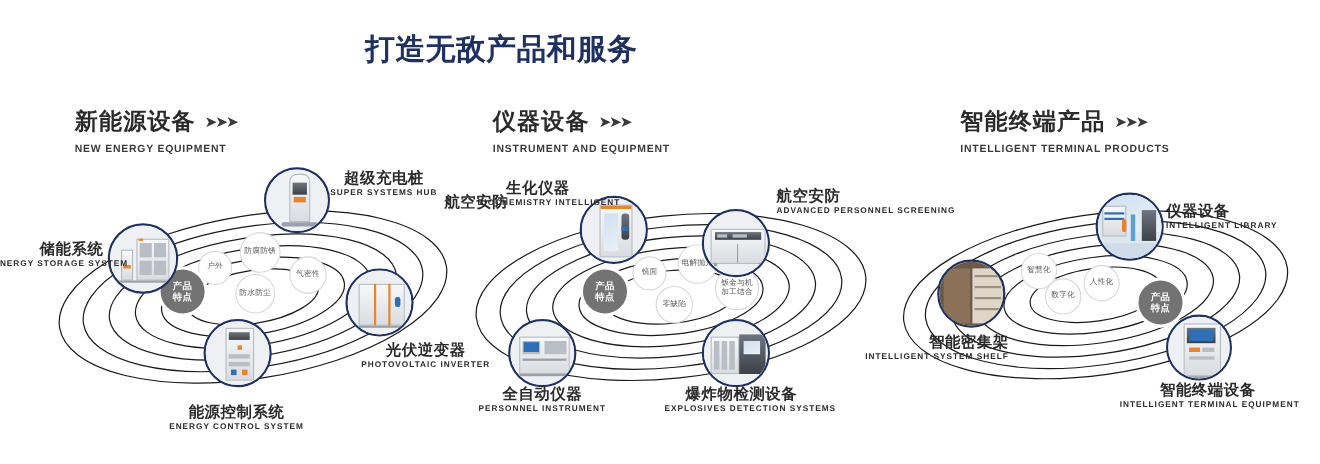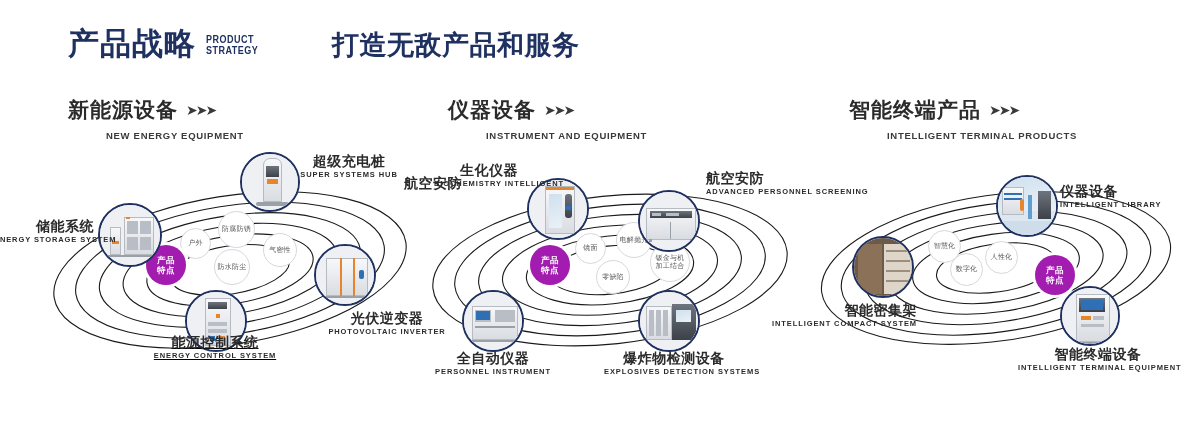--- a/index.html
+++ b/index.html
@@ -42,25 +42,25 @@
   .sec-head .row { display: flex; align-items: center; gap: 8px; }
   .sec-head .cn {
     font-size: 21px; font-weight: 700; color: #2b2b2b; letter-spacing: 1px;
   }
   .sec-head .arrows {
     font-size: 14px; color: #3a3a3a; letter-spacing: -2px;
     font-weight: 700; line-height: 1;
   }
   .sec-head .en {
     margin-top: 6px; font-size: 9.5px; font-weight: 600;
-    color: #3a3a3a; letter-spacing: .7px; margin-left: 38px;
+    color: #3a3a3a; letter-spacing: .7px;
   }
   #sec-head-1 { left: 68px; top: 96px; }
   #sec-head-2 { left: 448px; top: 96px; }
-  #sec-head-3 { left: 849px; top: 96px; }
+  #sec-head-3 { left: 873px; top: 96px; }
 
   
   .group { position: absolute; }
   .orbits { position: absolute; left: 0; top: 0; }
 
   
   .node {
     position: absolute;
     border-radius: 50%;
     border: 2px solid #1F3160;
@@ -85,21 +85,21 @@
   .bub {
     position: absolute; border-radius: 50%;
     border: 1px solid #d6d8dd; background: #ffffff;
     display: flex; align-items: center; justify-content: center;
     text-align: center;
     font-size: 7px; color: #5a5a5a; line-height: 1.15;
     letter-spacing: .2px; padding: 2px;
   }
   .core {
     position: absolute; border-radius: 50%;
-    background: #a21caf; color: #ffffff;
+    background: #737373; color: #ffffff;
     display: flex; align-items: center; justify-content: center;
     text-align: center; font-size: 8.5px; font-weight: 700;
     line-height: 1.2; letter-spacing: .4px;
     box-shadow: 0 0 0 3px #ffffff;
   }
 
   
   .ph { position: absolute; inset: 0; background: #eef0f3; }
   .bar { position: absolute; background: #9aa0a8; }
   .cab { position: absolute; background: linear-gradient(180deg,#f7f8fa,#d9dce1); border:1px solid #b6bbc2; }
@@ -107,27 +107,20 @@
   .dkc { position: absolute; background: linear-gradient(180deg,#6e747d,#3c4149); }
   .glass { position: absolute; background: linear-gradient(160deg,#cfe0ee,#eaf1f7); }
   .accent { position: absolute; background: #e8852a; }
   .blue { position: absolute; background: #2f6fb5; }
 </style>
 </head>
 <body>
 
 <div id="page">
 
-  <div class="hdr-main">
-    <span class="hdr-cn">产品战略</span>
-    <span class="hdr-en">
-      <span>PRODUCT</span><br>
-      <span>STRATEGY</span>
-    </span>
-  </div>
   <div class="hdr-slogan">打造无敌产品和服务</div>
 
   <div class="sec-head" id="sec-head-1">
     <div class="row">
       <span class="cn">新能源设备</span>
       <span class="arrows">➤➤➤</span>
     </div>
     <div class="en">NEW ENERGY EQUIPMENT</div>
   </div>
 
@@ -221,21 +214,21 @@
       <div class="ph">
         <div class="cab" style="left:18px; top:6px; width:26px; height:48px;"></div>
         <div class="dkc" style="left:21px; top:10px; width:19px; height:7px;"></div>
         <div class="accent" style="left:29px; top:22px; width:4px; height:4px;"></div>
         <div class="pnl" style="left:21px; top:30px; width:19px; height:4px;"></div>
         <div class="pnl" style="left:21px; top:37px; width:19px; height:4px;"></div>
         <div class="blue" style="left:23px; top:44px; width:5px; height:5px;"></div>
         <div class="accent" style="left:33px; top:44px; width:5px; height:5px;"></div>
       </div>
     </div>
-    <div class="nlabel center" style="left:95px; top:184px; width:160px;text-decoration:underline;">
+    <div class="nlabel center" style="left:95px; top:216px; width:160px;">
       <div class="cn">能源控制系统</div>
       <div class="en">ENERGY CONTROL SYSTEM</div>
     </div>
   </div>
 
   <div class="group" id="g2" style="left:420px; top:150px; width:380px; height:240px;">
 
     <svg class="orbits" width="380" height="240" viewBox="0 0 380 240">
       <g fill="none" stroke="#1a1a1a" stroke-width="1.1">
         <ellipse cx="190" cy="120" rx="60" ry="24" transform="rotate(-6 190 120)"></ellipse>
@@ -369,21 +362,21 @@
         <div class="bar" style="left:4px; top:6px; width:24px; height:50px; background:#8a7158;"></div>
         <div class="bar" style="left:30px; top:6px; width:28px; height:50px; background:#ded6c8;"></div>
         <div class="bar" style="left:32px; top:12px; width:24px; height:2px; background:#9d8f7c;"></div>
         <div class="bar" style="left:32px; top:22px; width:24px; height:2px; background:#9d8f7c;"></div>
         <div class="bar" style="left:32px; top:32px; width:24px; height:2px; background:#9d8f7c;"></div>
         <div class="bar" style="left:32px; top:42px; width:24px; height:2px; background:#9d8f7c;"></div>
       </div>
     </div>
     <div class="nlabel rightal" style="left:-38px; top:152px; width:145px;">
       <div class="cn">智能密集架</div>
-      <div class="en">INTELLIGENT COMPACT SYSTEM</div>
+      <div class="en">INTELLIGENT SYSTEM SHELF</div>
     </div>
 
     <div class="node" style="left:250px; top:136px; width:60px; height:60px;">
       <div class="ph">
         <div class="cab" style="left:14px; top:6px; width:34px; height:48px;"></div>
         <div class="dkc" style="left:17px; top:10px; width:26px; height:14px;"></div>
         <div class="blue" style="left:19px; top:12px; width:22px; height:10px;"></div>
         <div class="accent" style="left:19px; top:28px; width:10px; height:4px;"></div>
         <div class="pnl" style="left:31px; top:28px; width:11px; height:4px;"></div>
         <div class="pnl" style="left:19px; top:36px; width:23px; height:3px;"></div>

